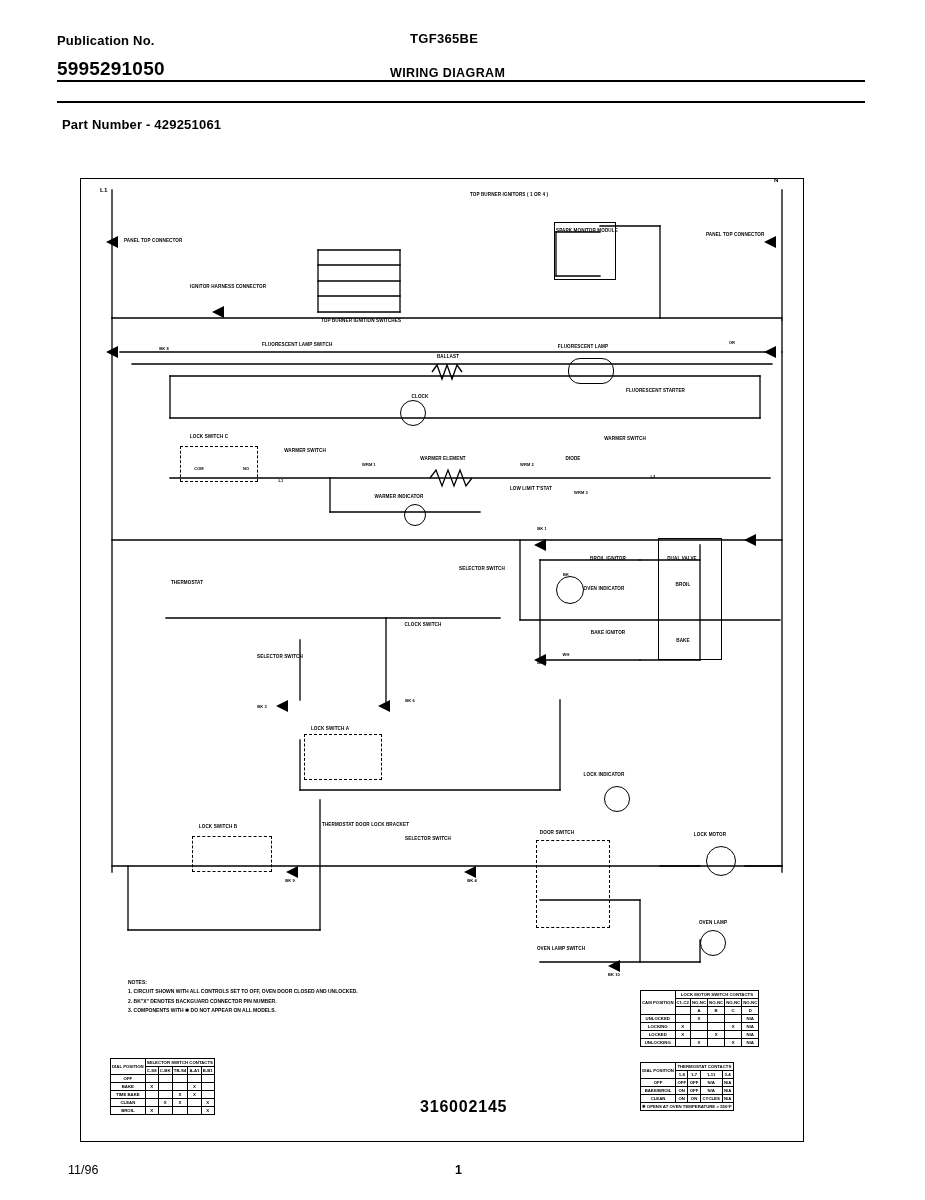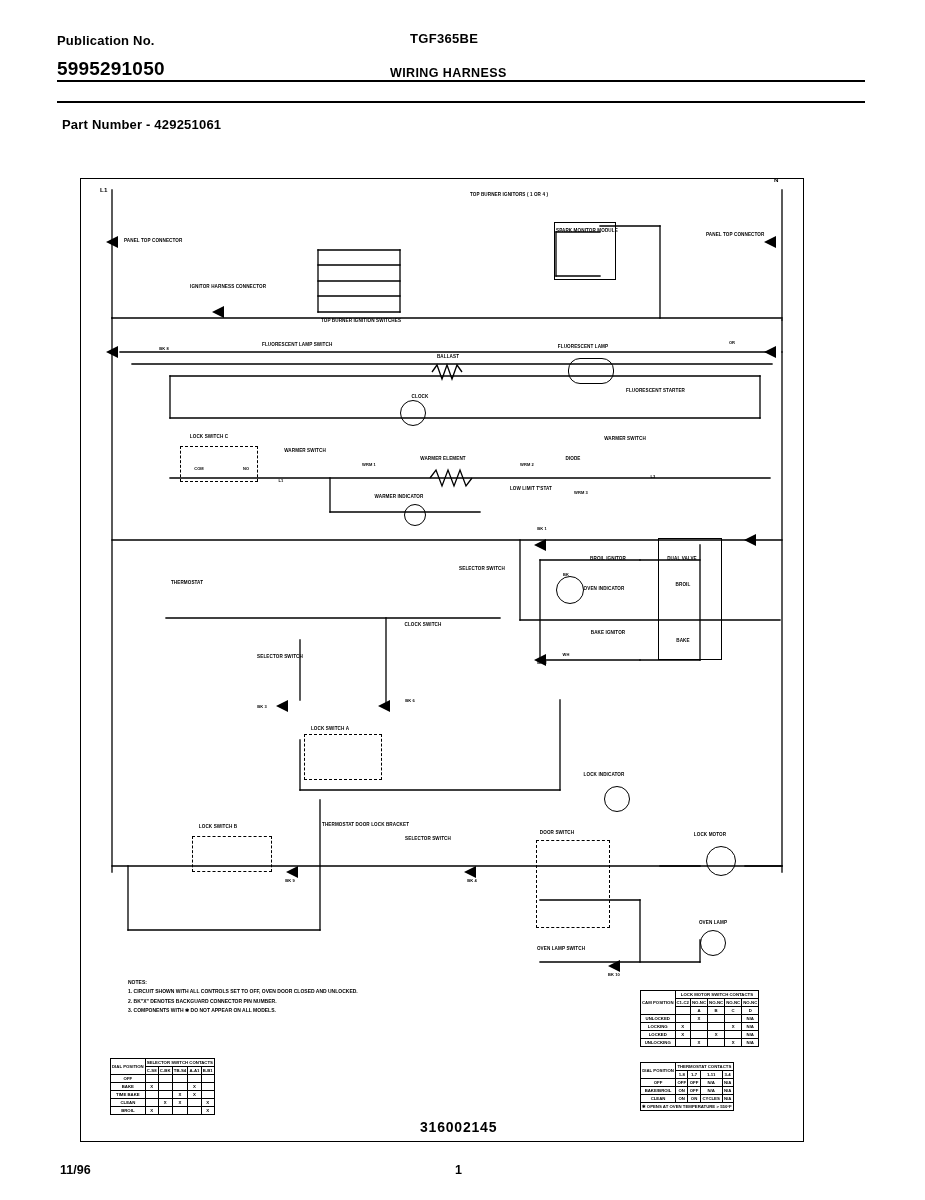--- a/index.html
+++ b/index.html
@@ -8,51 +8,51 @@
 
   
   .pub-label{position:absolute;left:57px;top:33px;font-size:13px;font-weight:bold;letter-spacing:.2px;}
   .pub-num{position:absolute;left:57px;top:58px;font-size:19px;font-weight:bold;letter-spacing:.2px;}
   .model{position:absolute;left:410px;top:31px;font-size:13px;font-weight:bold;letter-spacing:.3px;}
   .wd-title{position:absolute;left:390px;top:66px;font-size:12.5px;font-weight:bold;letter-spacing:.4px;}
   .hr1{position:absolute;left:57px;top:80px;width:808px;height:2px;background:#000;}
   .hr2{position:absolute;left:57px;top:101px;width:808px;height:2px;background:#000;}
   .partnum{position:absolute;left:62px;top:117px;font-size:13px;font-weight:bold;letter-spacing:.2px;}
 
-  .footer-date{position:absolute;left:60px;top:1163px;font-size:12.5px;font-weight:bold;}
+  .footer-date{position:absolute;left:68px;top:1163px;font-size:12.5px;font-weight:normal;}
   .footer-page{position:absolute;left:455px;top:1163px;font-size:12.5px;font-weight:bold;}
 
   
   .frame{position:absolute;left:80px;top:178px;width:722px;height:962px;border:1.6px solid #000;}
   .lbl{position:absolute;font-size:4.6px;font-weight:bold;line-height:1.25;letter-spacing:.1px;text-align:center;white-space:pre;}
   .box{position:absolute;border:1.2px solid #000;}
   .dash{position:absolute;border:1.1px dashed #000;}
   .circ{position:absolute;border:1.3px solid #000;border-radius:50%;}
   .big{font-size:6.2px;font-weight:bold;}
   .tiny{font-size:4px;font-weight:bold;}
 
   
   table.grid{position:absolute;border-collapse:collapse;font-size:4.3px;font-weight:bold;}
   table.grid td,table.grid th{border:1px solid #000;padding:0 1px;text-align:center;height:7px;line-height:7px;white-space:nowrap;}
 
   .notes{position:absolute;font-size:5px;font-weight:bold;line-height:1.85;}
   .notes .nt{margin-left:14px;text-indent:-14px;}
-  .dwgnum{position:absolute;left:420px;top:1098px;font-size:14px;font-weight:bold;letter-spacing:.8px;margin-top:21px;}
+  .dwgnum{position:absolute;left:420px;top:1098px;font-size:16px;font-weight:bold;letter-spacing:.8px;}
 
   svg{position:absolute;left:0;top:0;overflow:visible;}
 </style>
 </head>
 <body>
 
 <div class="page">
 
   <div class="pub-label">Publication No.</div>
   <div class="pub-num">5995291050</div>
   <div class="model">TGF365BE</div>
-  <div class="wd-title">WIRING HARNESS</div>
+  <div class="wd-title">WIRING DIAGRAM</div>
   <div class="hr1"></div>
   <div class="hr2"></div>
   <div class="partnum">Part Number - 429251061</div>
 
   <div class="frame"></div>
 
   <svg width="925" height="1200">
     <g stroke="#000" stroke-width="1.3" fill="none" stroke-linecap="square">
 
       <path d="M112 190 L112 318"></path>

